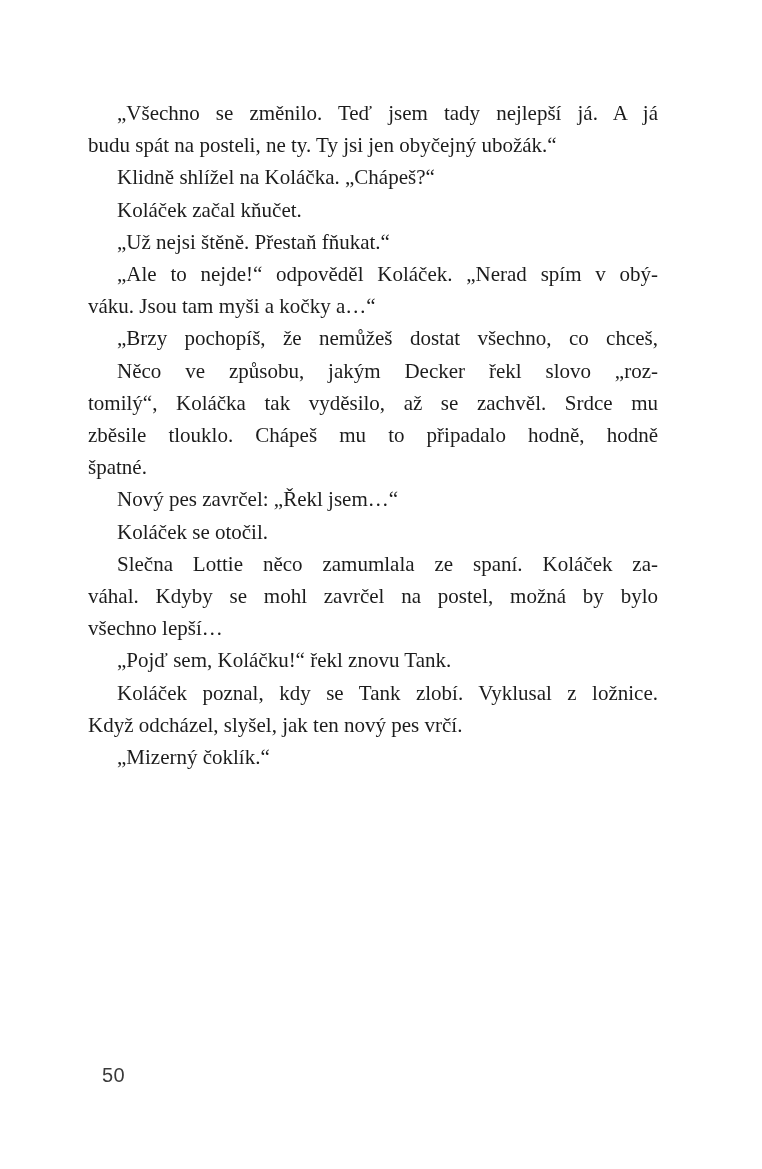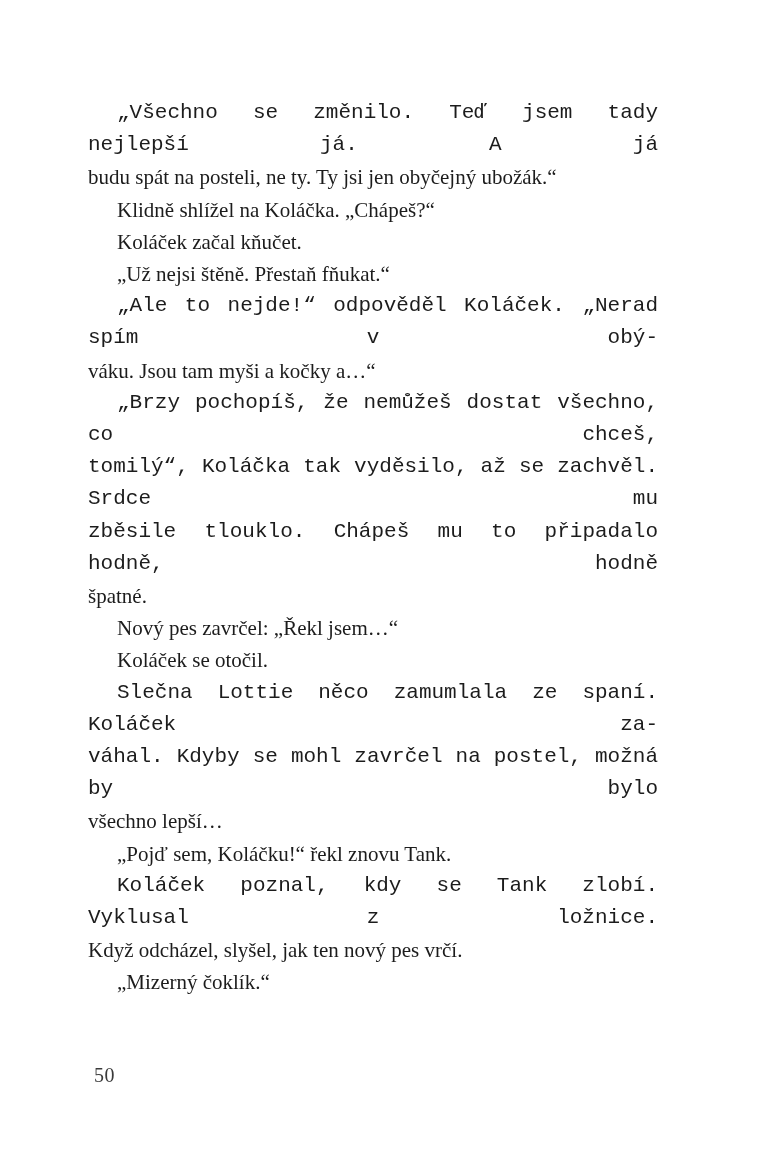--- a/index.html
+++ b/index.html
@@ -29,59 +29,59 @@
     color: #1c1c1c;
     -webkit-font-smoothing: antialiased;
   }
   .line {
     white-space: normal;
   }
   
   .line.fill {
     text-align: justify;
     text-align-last: justify;
-    font-family: Liberation Mono, monospace;
   }
   
   .line.last {
     text-align: center;
     text-align-last: left;
   }
   
   .line.first {
     text-indent: 29px;
   }
   .line em {
     font-style: italic;
   }
   .page-number {
     position: absolute;
-    left: 94px;
+    left: 102px;
     top: 1064px;
-    font-family: Liberation Serif, serif;
+    font-family: Liberation Sans, sans-serif;
     font-size: 20px;
     font-weight: 400;
     color: #3a3a3a;
     letter-spacing: 0.5px;
     text-align: right;
   }
 </style>
 </head>
 <body>
 
 <div class="book-page">
   <div class="text-block">
       <div class="line first fill"><span>„Všechno se změnilo. Teď jsem tady nejlepší já. A já</span></div>
       <div class="line last"><span>budu spát na posteli, ne ty. Ty jsi jen obyčejný ubožák.“</span></div>
       <div class="line first last"><span>Klidně shlížel na Koláčka. „Chápeš?“</span></div>
       <div class="line first last"><span>Koláček začal kňučet.</span></div>
       <div class="line first last"><span>„Už nejsi štěně. Přestaň fňukat.“</span></div>
       <div class="line first fill"><span>„Ale to nejde!“ odpověděl Koláček. „Nerad spím v obý-</span></div>
       <div class="line last"><span>váku. Jsou tam myši a kočky a…“</span></div>
       <div class="line first fill"><span>„Brzy pochopíš, že nemůžeš dostat všechno, co chceš,</span></div>
+      <div class="line first fill"><span>Něco ve způsobu, jakým Decker řekl slovo „roz-</span></div>
       <div class="line fill"><span>tomilý“, Koláčka tak vyděsilo, až se zachvěl. Srdce mu</span></div>
       <div class="line fill"><span>zběsile tlouklo. Chápeš mu to připadalo hodně, hodně</span></div>
       <div class="line last"><span>špatné.</span></div>
       <div class="line first last"><span>Nový pes zavrčel: „Řekl jsem…“</span></div>
       <div class="line first last"><span>Koláček se otočil.</span></div>
       <div class="line first fill"><span>Slečna Lottie něco zamumlala ze spaní. Koláček za-</span></div>
       <div class="line fill"><span>váhal. Kdyby se mohl zavrčel na postel, možná by bylo</span></div>
       <div class="line last"><span>všechno lepší…</span></div>
       <div class="line first last"><span>„Pojď sem, Koláčku!“ řekl znovu Tank.</span></div>
       <div class="line first fill"><span>Koláček poznal, kdy se Tank zlobí. Vyklusal z ložnice.</span></div>

